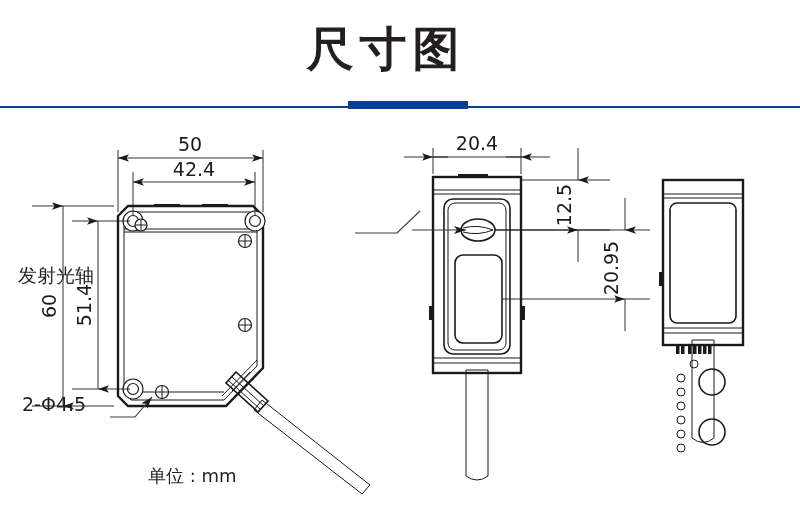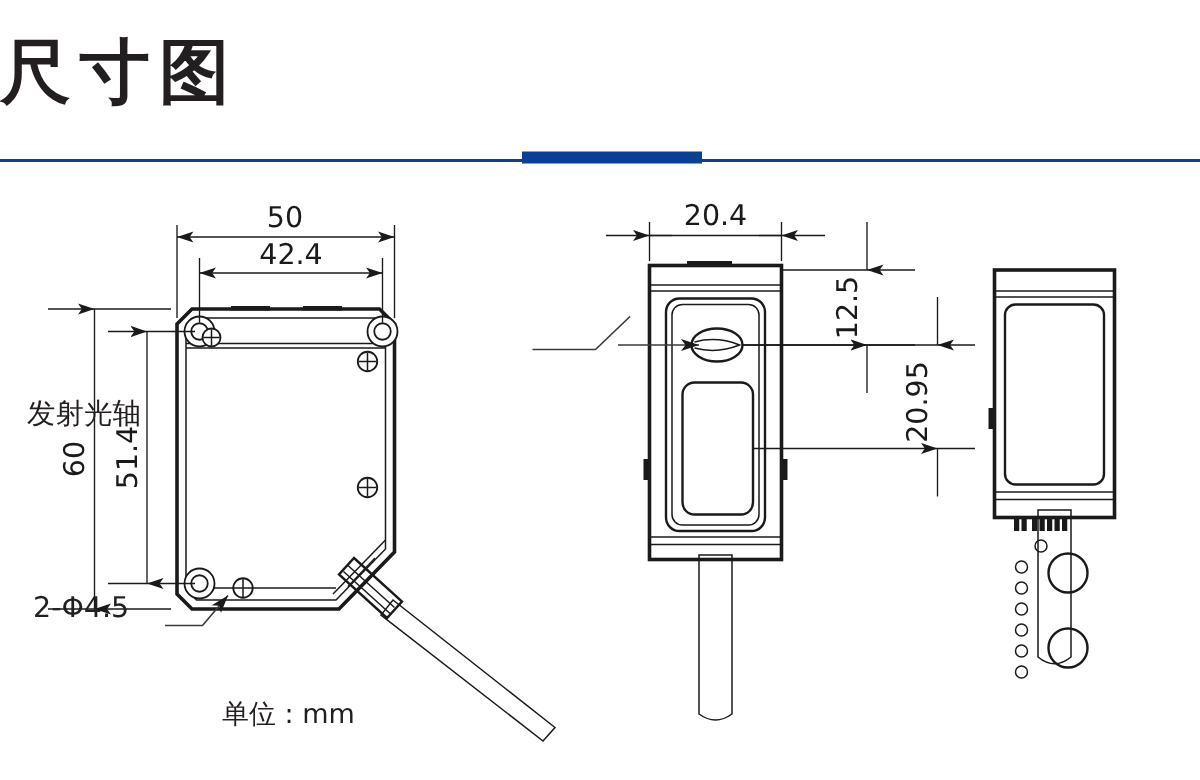--- a/index.html
+++ b/index.html
@@ -12,21 +12,21 @@
     position:relative;
   }
   #root{position:relative;width:800px;height:520px;}
 
   
   .header{
     position:absolute;left:0;top:0;width:800px;height:120px;
   }
   .page-title{
     position:absolute;left:0;top:18px;width:772px;
-    text-align:left;
+    text-align:center;
     font-size:47px;
     font-weight:bold;
     letter-spacing:6px;
     color:#231f20;
     line-height:62px;
     font-family:"DejaVu Sans","Liberation Sans",sans-serif;
   }
   .divider-line{
     position:absolute;left:0;top:106px;width:800px;height:1.6px;
     background:#0a4093;

